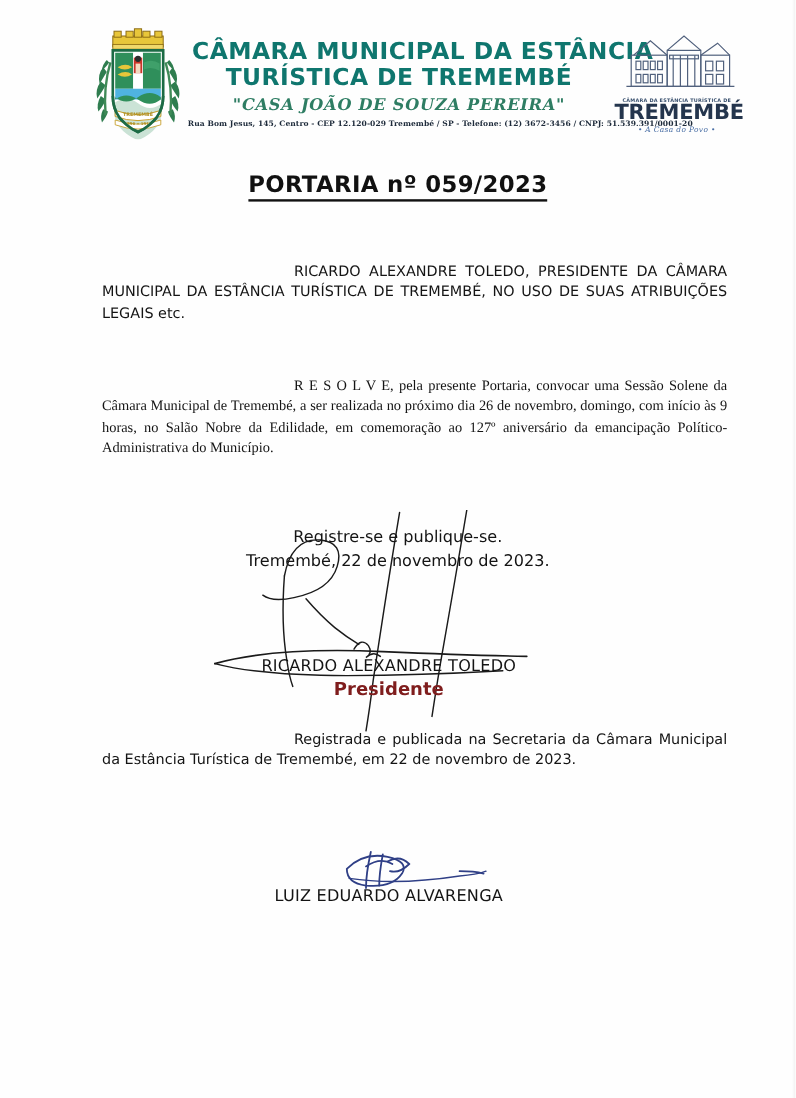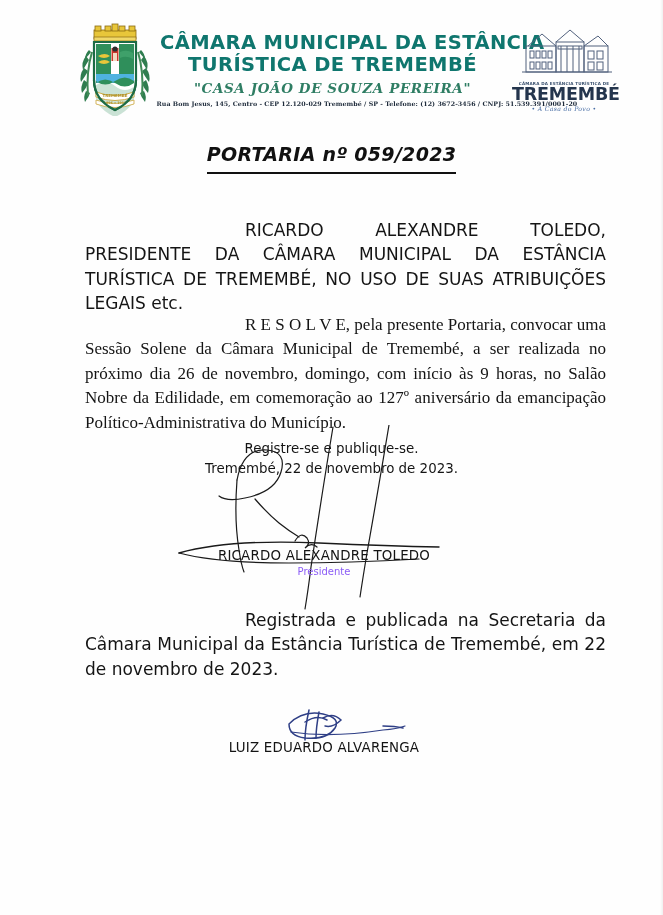--- a/index.html
+++ b/index.html
@@ -128,31 +128,30 @@
     width: 663px;
     text-align: center;
     font-family: "DejaVu Sans", sans-serif;
     font-weight: bold;
     font-size: 19px;
     letter-spacing: 0.3px;
     color: #111;
   }
   .doc-title span {
     border-bottom: 2px solid #111;
-    padding-bottom: 7px;
-    font-style: italic;
+    padding-bottom: 1px;
   }
 
   
   .body-block {
     position: absolute;
     left: 85px;
     width: 521px;
     font-family: "DejaVu Sans", sans-serif;
-    font-size: 17px;
+    font-size: 12px;
     line-height: 1.44;
     text-align: justify;
     text-justify: inter-word;
     color: #141414;
   }
   .body-block .indent { display: inline-block; width: 160px; }
 
   #para-1 { top: 218px; }
   #para-2 { top: 313px; font-family: Liberation Serif, serif; }
   #para-3 { top: 608px; }
@@ -182,23 +181,24 @@
 
   .sig-name {
     font-family: "DejaVu Sans", sans-serif;
     font-size: 13.4px;
     letter-spacing: 0.2px;
     color: #141414;
     line-height: 1.25;
   }
   .sig-role {
     font-family: "DejaVu Sans", sans-serif;
-    font-size: 10px;
-    color: #8b5cf6;
+    font-size: 15px;
+    color: #7f1d1d;
     line-height: 1.3;
+    font-weight: bold;
   }
 
   .ink {
     position: absolute;
     pointer-events: none;
   }
   #ink-president { left: 175px; top: 425px; width: 330px; height: 185px; }
   #ink-director  { left: 265px; top: 706px; width: 160px; height: 42px; }
 
   .scan-edge-right {

